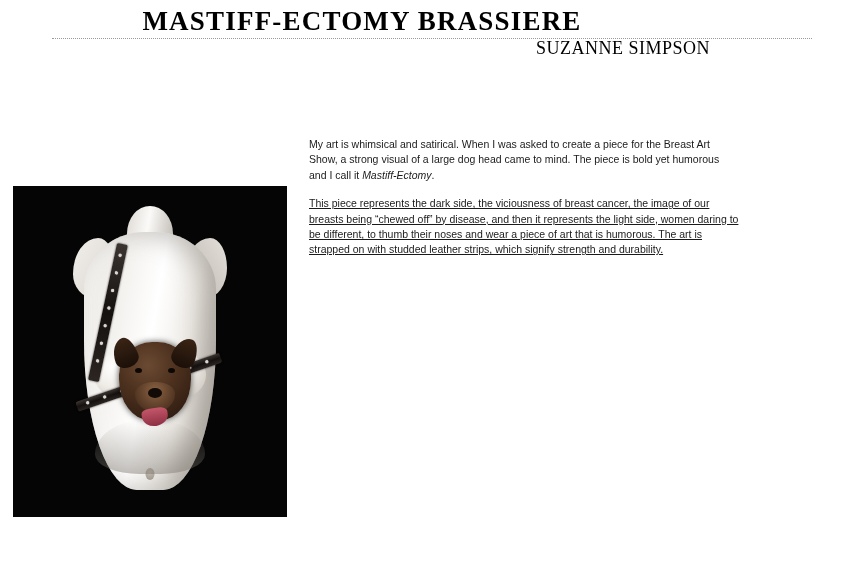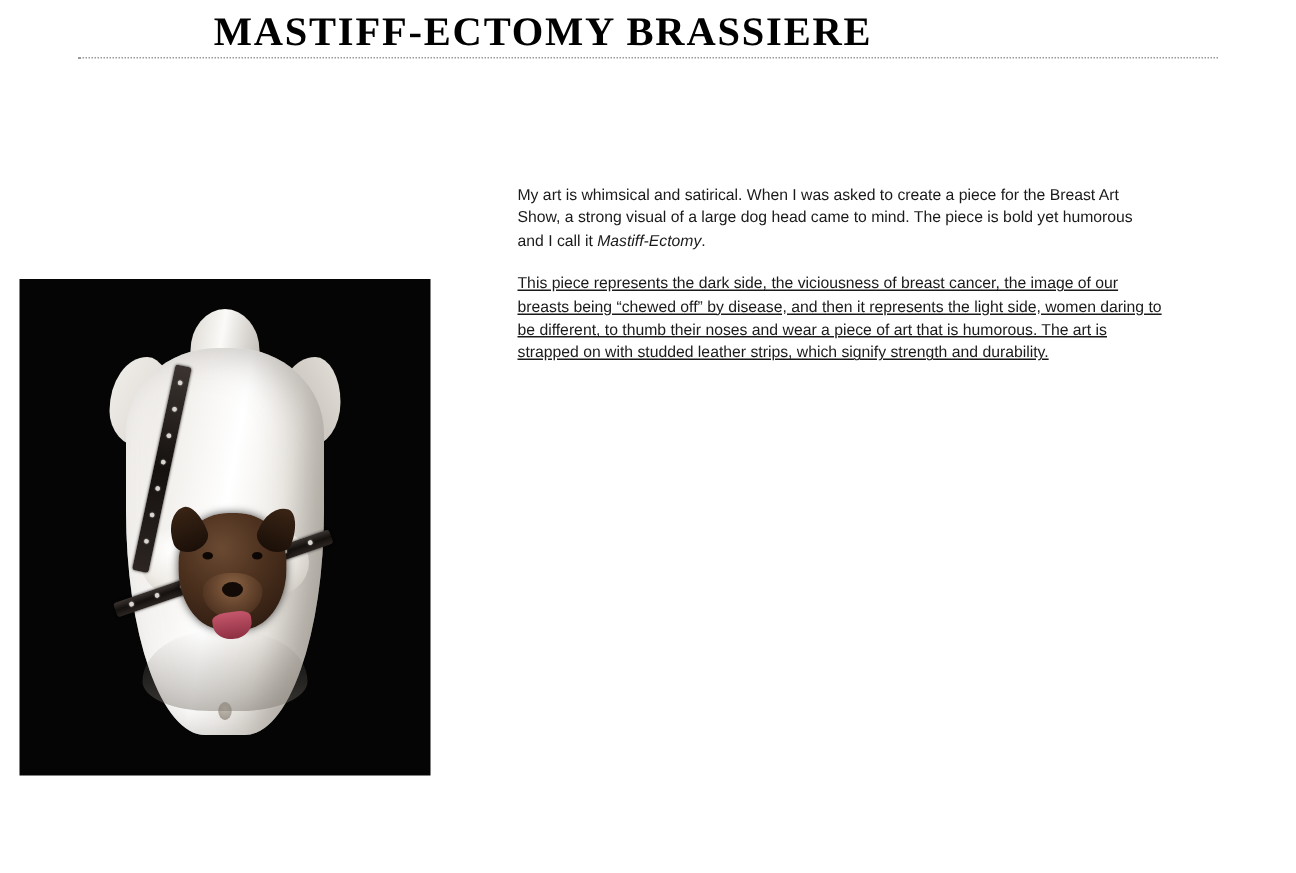--- a/index.html
+++ b/index.html
@@ -232,41 +232,41 @@
     background: #0c0704;
     border-radius: 50%;
   }
   .dog-eye-l { left: 16px; }
   .dog-eye-r { right: 16px; }
 
   
   .text-column {
     position: absolute;
     left: 309px;
-    top: 123px;
+    top: 137px;
     width: 430px;
-    margin-left: 36px;
   }
   .body-par {
     font-family: "Liberation Sans", sans-serif;
     font-size: 10.5px;
     line-height: 15.4px;
     color: #1a1a1a;
     margin: 0 0 13px 0;
     text-align: left;
   }
   .body-par:last-child { margin-bottom: 0; text-decoration: underline; }
   .ital { font-style: italic; }
 </style>
 </head>
 <body>
 
 <div class="page-header">
   <h1 class="title">Mastiff-Ectomy Brassiere</h1>
   <div class="title-rule"></div>
+  <div class="author">Suzanne Simpson</div>
 </div>
 
 <div class="artwork-frame">
   <div class="mannequin">
     <div class="shoulder-l"></div>
     <div class="shoulder-r"></div>
     <div class="neck"></div>
     <div class="torso">
       <div class="breast-l"></div>
       <div class="breast-r"></div>

